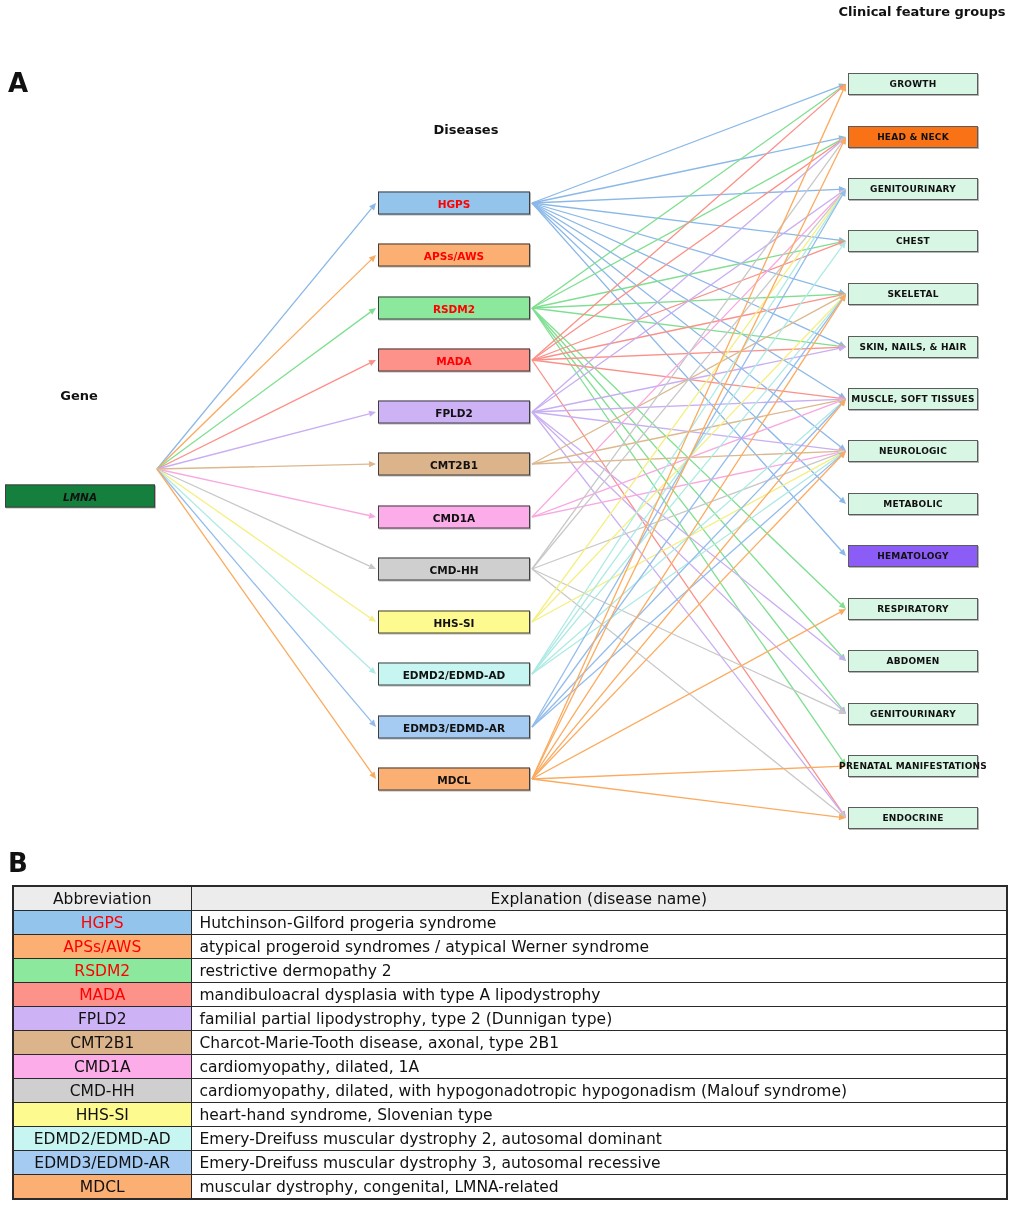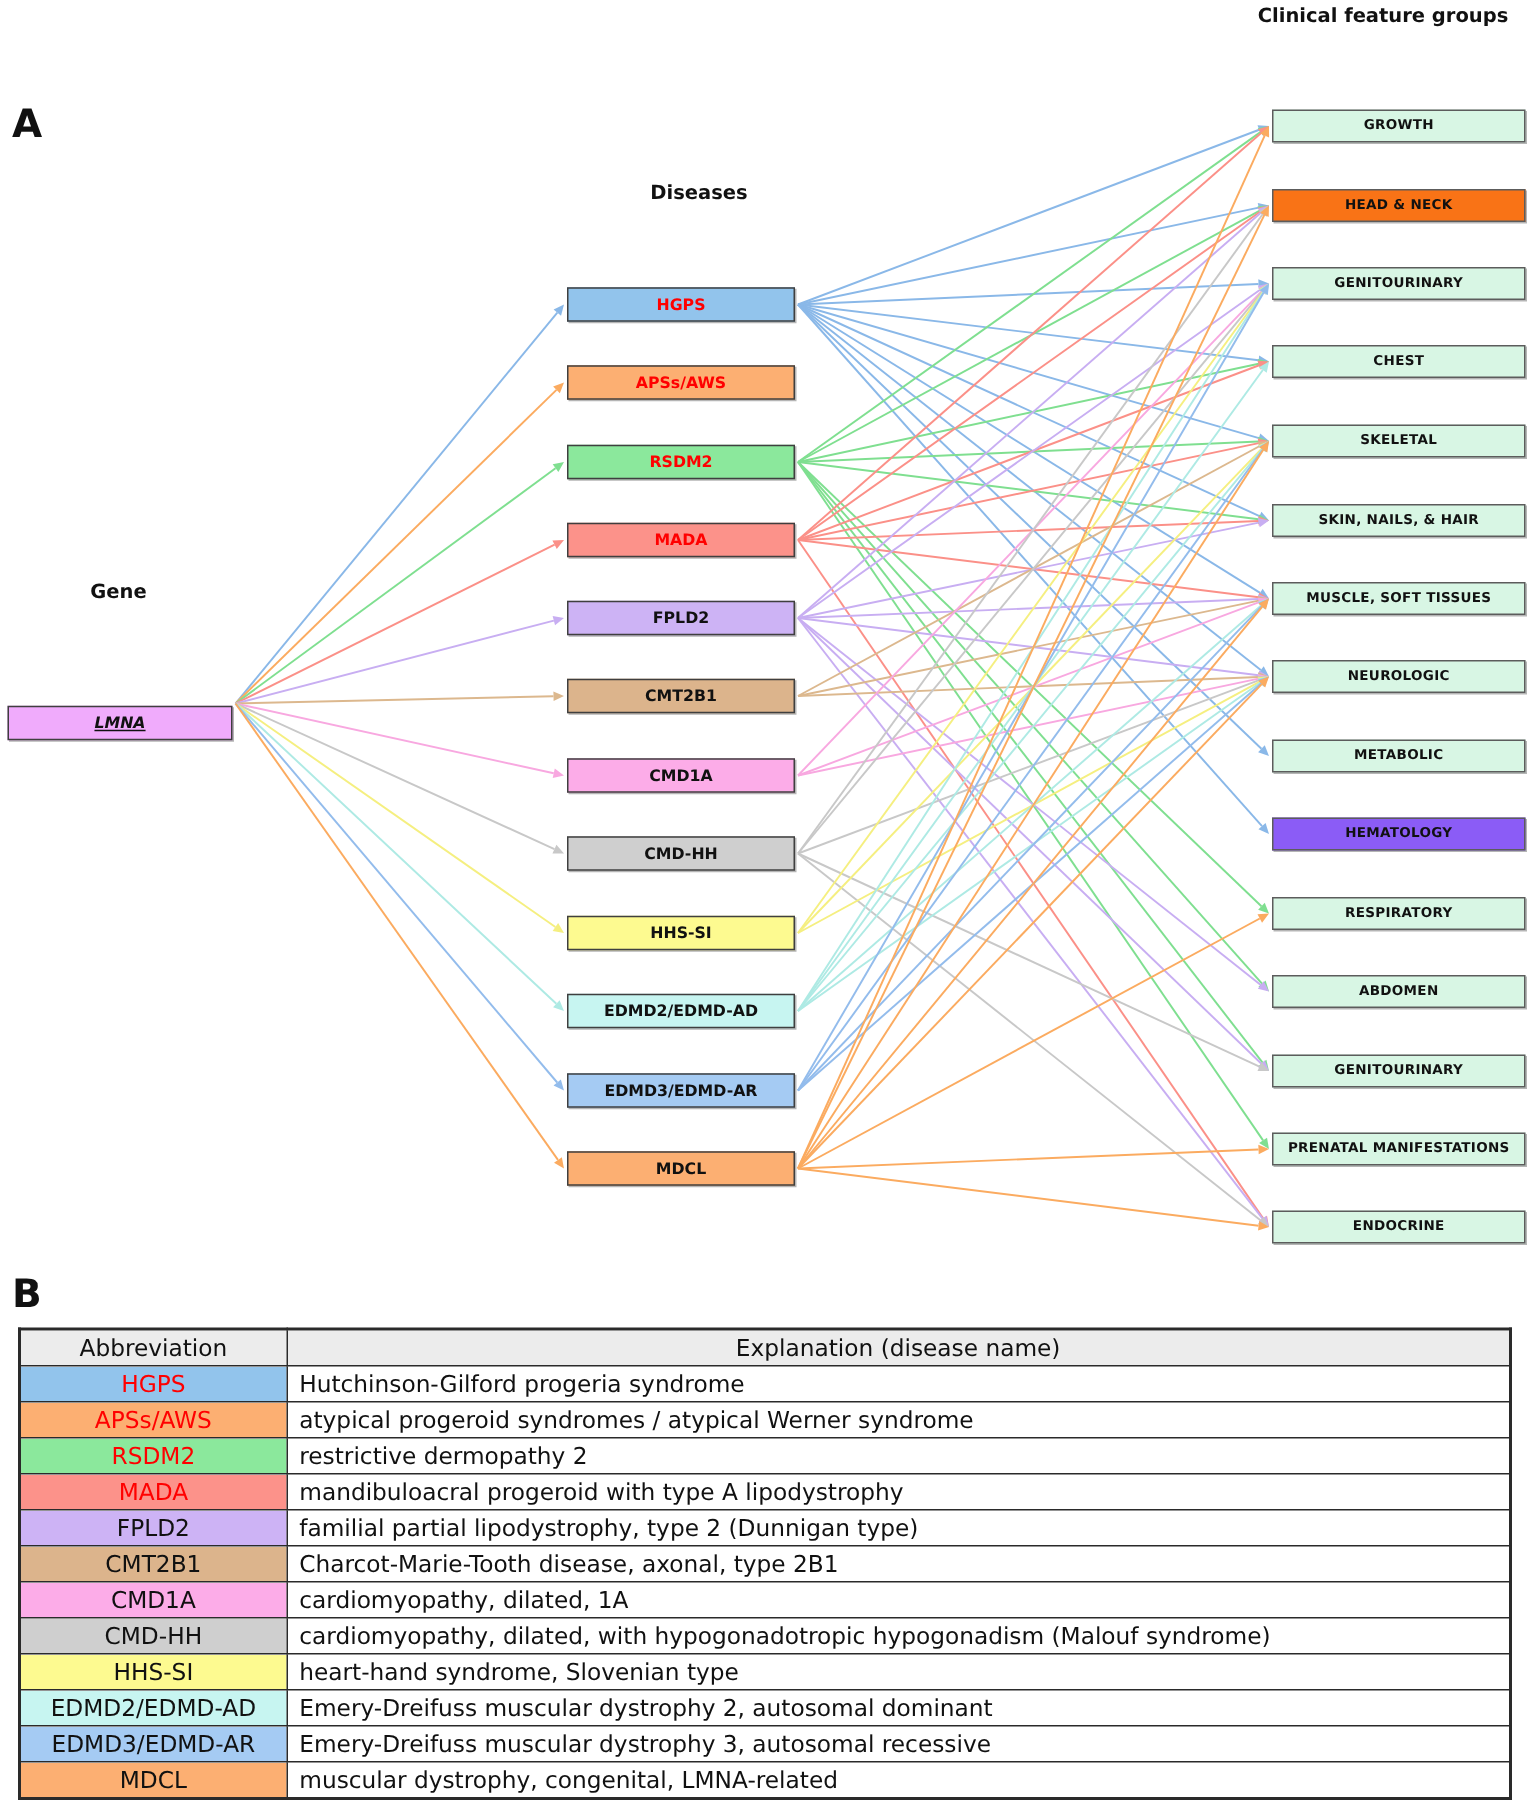--- a/index.html
+++ b/index.html
@@ -6,21 +6,21 @@
   body{width:1020px;height:1210px;position:relative;font-family:"DejaVu Sans","Liberation Sans",sans-serif;}
   #panelA{position:absolute;left:0;top:0;width:1020px;height:860px;}
   #edges{position:absolute;left:0;top:0;z-index:1;}
   .hdr{position:absolute;z-index:3;font-weight:bold;color:#111;font-size:13px;text-align:center;transform:translate(-50%,-50%);white-space:nowrap;}
   .panel-letter{position:absolute;z-index:3;font-weight:bold;color:#111;font-size:26px;}
   .node{position:absolute;z-index:2;transform:translate(0,-50%);box-sizing:border-box;
         border:1.6px solid #3f3f3f;display:flex;align-items:center;justify-content:center;
         font-weight:bold;white-space:nowrap;box-shadow:1px 1px 0 rgba(120,120,120,.55);}
   .gene-node{left:5px;width:150px;height:23px;font-size:10.5px;font-style:italic;}
   .disease-node{left:378px;width:152px;height:23px;font-size:10.5px;}
-  .feature-node{left:848px;width:169px;height:22px;font-size:9px;border:1.4px solid #5c5c5c;color:#111;letter-spacing:.2px;}
+  .feature-node{left:848px;width:130px;height:22px;font-size:9px;border:1.4px solid #5c5c5c;color:#111;letter-spacing:.2px;}
   #panelB{position:absolute;left:0;top:848px;width:1020px;}
   #abbr-table{position:absolute;left:12px;top:37px;width:996px;border-collapse:collapse;table-layout:fixed;
               font-size:15.5px;color:#111;border:2px solid #2a2a2a;}
   #abbr-table th,#abbr-table td{border:1px solid #2a2a2a;height:23px;padding:0 8px;overflow:hidden;white-space:nowrap;}
   #abbr-table th{background:#ececec;font-weight:normal;text-align:center;}
   #abbr-table td.abbr{text-align:center;}
   #abbr-table td.expl{text-align:left;background:#ffffff;}
   col.c-abbr{width:178px;}
 </style>
 </head>
@@ -181,21 +181,21 @@
       <line x1="532" y1="779" x2="839.0059915278736" y2="766.289560860311" stroke="#fbab60" stroke-width="1.3"></line>
       <polygon points="846,766 839.1383622068729,769.4868218761402 838.8736208488742,763.0922998444818" fill="#fbab60"></polygon>
       <line x1="532" y1="779" x2="839.053376289861" y2="817.1372027875942" stroke="#fbab60" stroke-width="1.3"></line>
       <polygon points="846,818 838.658954707047,820.3128021979435 839.4477978726751,813.961603377245" fill="#fbab60"></polygon>
     </svg>
   <div class="panel-letter" style="left:8px;top:68px;">A</div>
   <div class="hdr" style="left:922px;top:11px;">Clinical feature groups</div>
   <div class="hdr" style="left:454px;top:129px;padding-left:24px;">Diseases</div>
   <div class="hdr" style="left:79px;top:395px;">Gene</div>
   <div id="nodes">
-      <div class="node gene-node" style="top: 482px; background: #f0abfc; color: rgb(17, 17, 17); text-decoration: underline;">LMNA</div>
+      <div class="node gene-node" style="top: 496px; background: #15803d; color: rgb(17, 17, 17);">LMNA</div>
       <div class="node disease-node" style="top: 203px; background: rgb(146, 196, 236); color: rgb(255, 0, 0);">HGPS</div>
       <div class="node disease-node" style="top: 255px; background: rgb(252, 175, 114); color: rgb(255, 0, 0);">APSs/AWS</div>
       <div class="node disease-node" style="top: 308px; background: rgb(139, 232, 156); color: rgb(255, 0, 0);">RSDM2</div>
       <div class="node disease-node" style="top: 360px; background: rgb(252, 146, 138); color: rgb(255, 0, 0);">MADA</div>
       <div class="node disease-node" style="top: 412px; background: rgb(205, 179, 245); color: rgb(17, 17, 17);">FPLD2</div>
       <div class="node disease-node" style="top: 464px; background: rgb(220, 180, 140); color: rgb(17, 17, 17);">CMT2B1</div>
       <div class="node disease-node" style="top: 517px; background: rgb(252, 172, 232); color: rgb(17, 17, 17);">CMD1A</div>
       <div class="node disease-node" style="top: 569px; background: rgb(207, 207, 207); color: rgb(17, 17, 17);">CMD-HH</div>
       <div class="node disease-node" style="top: 622px; background: rgb(253, 250, 144); color: rgb(17, 17, 17);">HHS-SI</div>
       <div class="node disease-node" style="top: 674px; background: rgb(199, 245, 241); color: rgb(17, 17, 17);">EDMD2/EDMD-AD</div>
@@ -240,21 +240,21 @@
         <tr>
           <td class="abbr" style="background: rgb(252, 175, 114); color: rgb(255, 0, 0);">APSs/AWS</td>
           <td class="expl">atypical progeroid syndromes / atypical Werner syndrome</td>
         </tr>
         <tr>
           <td class="abbr" style="background: rgb(139, 232, 156); color: rgb(255, 0, 0);">RSDM2</td>
           <td class="expl">restrictive dermopathy 2</td>
         </tr>
         <tr>
           <td class="abbr" style="background: rgb(252, 146, 138); color: rgb(255, 0, 0);">MADA</td>
-          <td class="expl">mandibuloacral progeroid with type A lipodystrophy</td>
+          <td class="expl">mandibuloacral dysplasia with type A lipodystrophy</td>
         </tr>
         <tr>
           <td class="abbr" style="background: rgb(205, 179, 245); color: rgb(17, 17, 17);">FPLD2</td>
           <td class="expl">familial partial lipodystrophy, type 2 (Dunnigan type)</td>
         </tr>
         <tr>
           <td class="abbr" style="background: rgb(220, 180, 140); color: rgb(17, 17, 17);">CMT2B1</td>
           <td class="expl">Charcot-Marie-Tooth disease, axonal, type 2B1</td>
         </tr>
         <tr>

